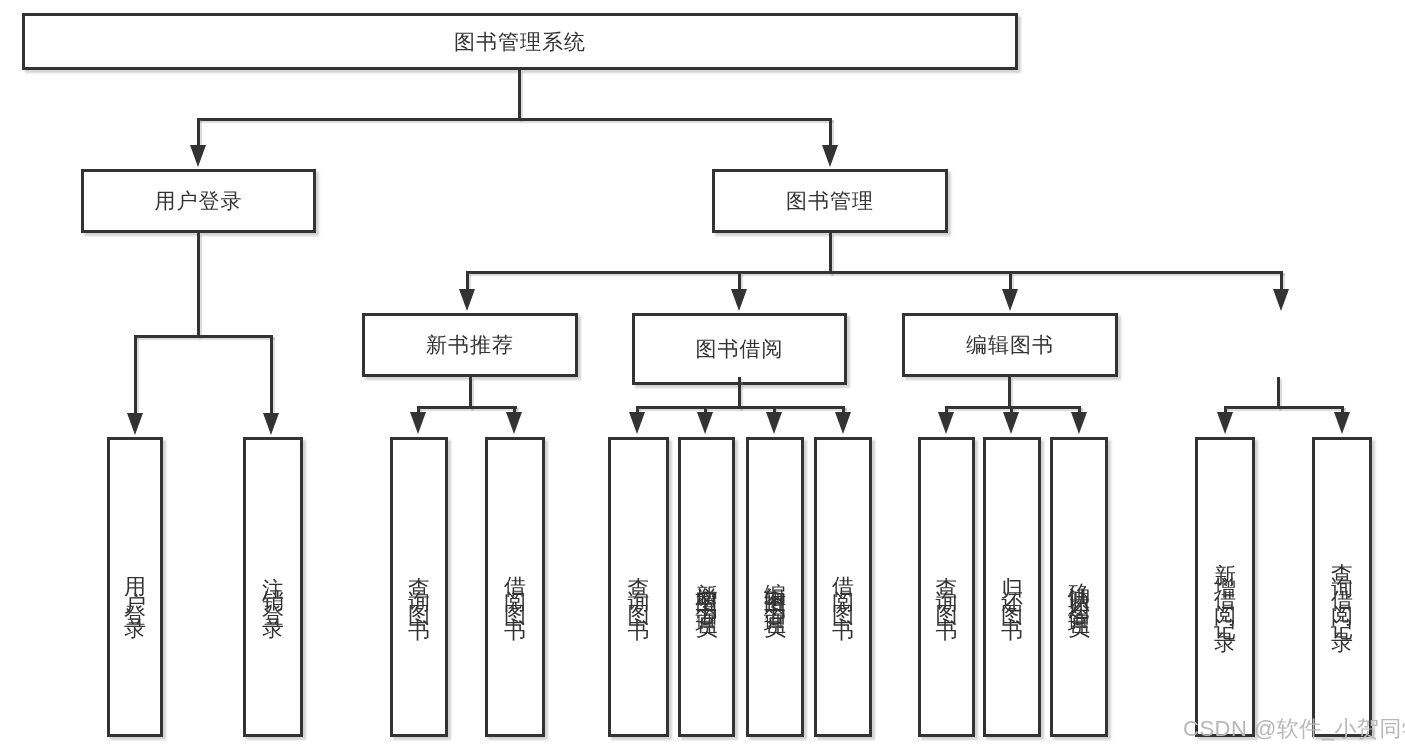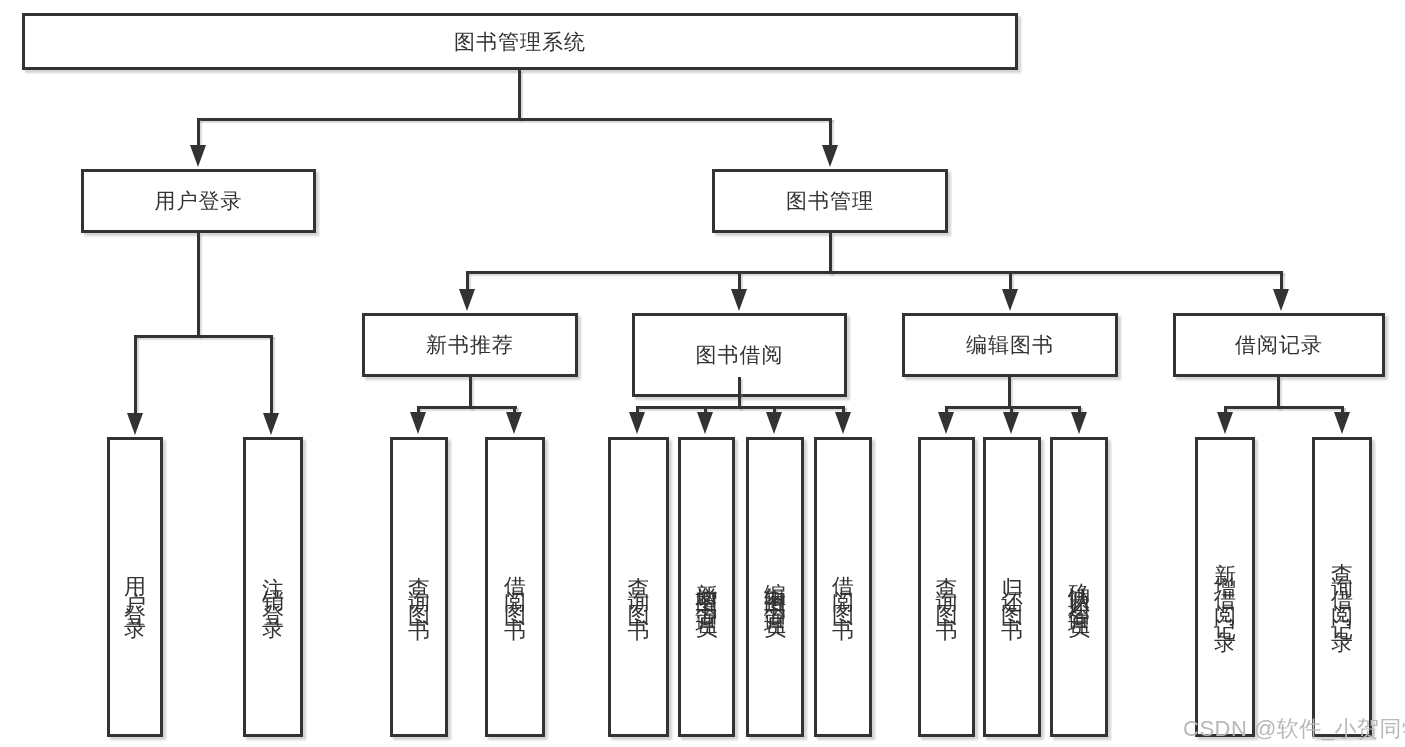--- a/index.html
+++ b/index.html
@@ -70,31 +70,28 @@
   </div>
 
   <div class="node hnode" style="left:712px;top:169px;width:236px;height:64px;">
     <span>图书管理</span>
   </div>
 
   <div class="node hnode" style="left:362px;top:313px;width:216px;height:64px;">
     <span>新书推荐</span>
   </div>
 
-  <div class="node hnode" style="left:632px;top:313px;width:215px;height:84px;">
+  <div class="node hnode" style="left:632px;top:313px;width:215px;height:72px;">
     <span>图书借阅</span>
   </div>
 
   <div class="node hnode" style="left:902px;top:313px;width:216px;height:64px;">
     <span>编辑图书</span>
   </div>
 
-  <div class="node hnode" style="left:1173px;top:313px;width:212px;height:64px;">
-    <span>借阅记录</span>
-  </div>
 
   <div class="node leaf" style="left:107px;top:437px;width:56px;height:300px;">
     <span class="vtext">用户登录</span>
   </div>
   <div class="node leaf" style="left:243px;top:437px;width:60px;height:300px;">
     <span class="vtext">注销登录</span>
   </div>
 
   <div class="node leaf" style="left:390px;top:437px;width:58px;height:300px;">
     <span class="vtext">查询图书</span>

